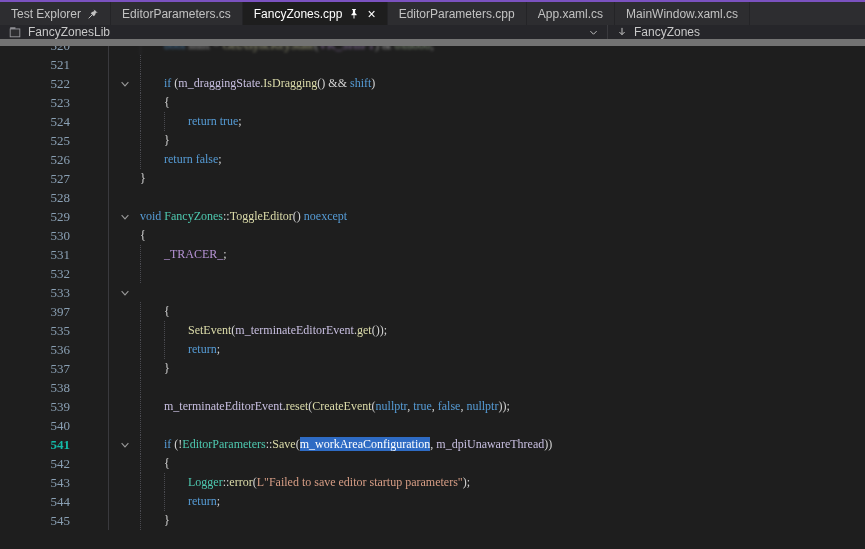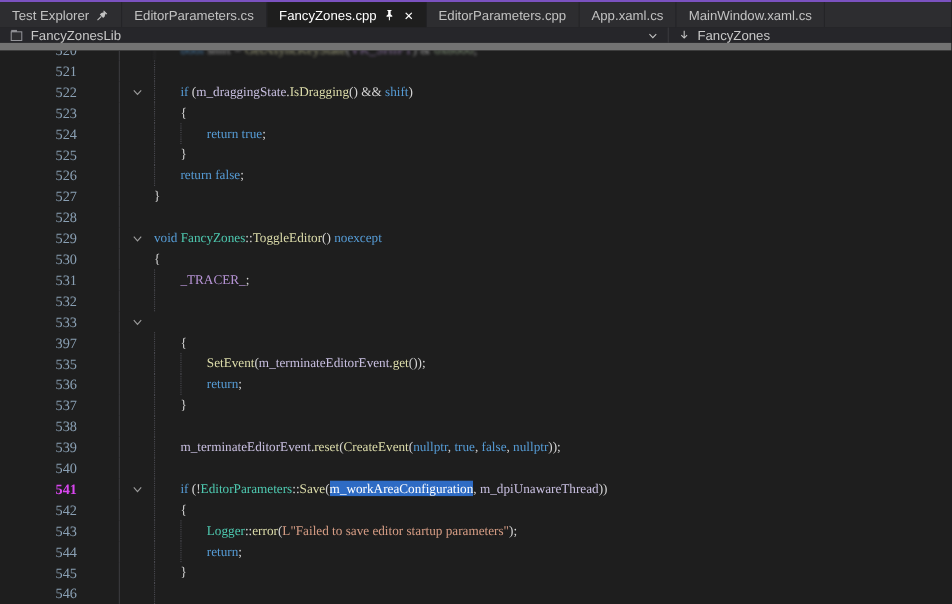--- a/index.html
+++ b/index.html
@@ -29,21 +29,21 @@
   .tok{white-space:pre}
   .tok.kw{color:var(--keyword,#569cd6)}
   .tok.ty{color:var(--type,#4ec9b0)}
   .tok.fn{color:var(--function,#dcdcaa)}
   .tok.mc{color:var(--macro,#b794d6)}
   .tok.st{color:var(--string,#d69d85)}
   .tok.fl{color:var(--field,#c8bfe0)}
   .tok.nm{color:#b5cea8}
   .tok.pl{color:var(--plain,#d4d4d4)}
   .tok.sel{background:var(--selection,#2e6bc4);color:#ffffff}
-  .line.current .num{color:#d946ef;font-weight:bold}
+  .line.current .num{color:#14b8a6;font-weight:bold}
 </style>
 </head>
 <body>
 
 <div class="window">
   <div class="accent"></div>
 
   <div class="tabstrip">
     <div class="tab">
       <span class="tab-label">Test Explorer</span>
@@ -285,21 +285,15 @@
           <div class="glyph"></div>
           <div class="outline"></div>
           <div class="code"><span class="guide"></span><span class="guide"></span><span class="tok kw">return</span><span class="tok pl">;</span></div>
         </div>
         <div class="line">
           <div class="num">545</div>
           <div class="glyph"></div>
           <div class="outline"></div>
           <div class="code"><span class="guide"></span><span class="tok pl">}</span></div>
         </div>
-        <div class="line">
-          <div class="num">546</div>
-          <div class="glyph"></div>
-          <div class="outline"></div>
-          <div class="code"><span class="guide"></span></div>
-        </div>
       </div>
   </div>
 </div>
 
 </body></html>

